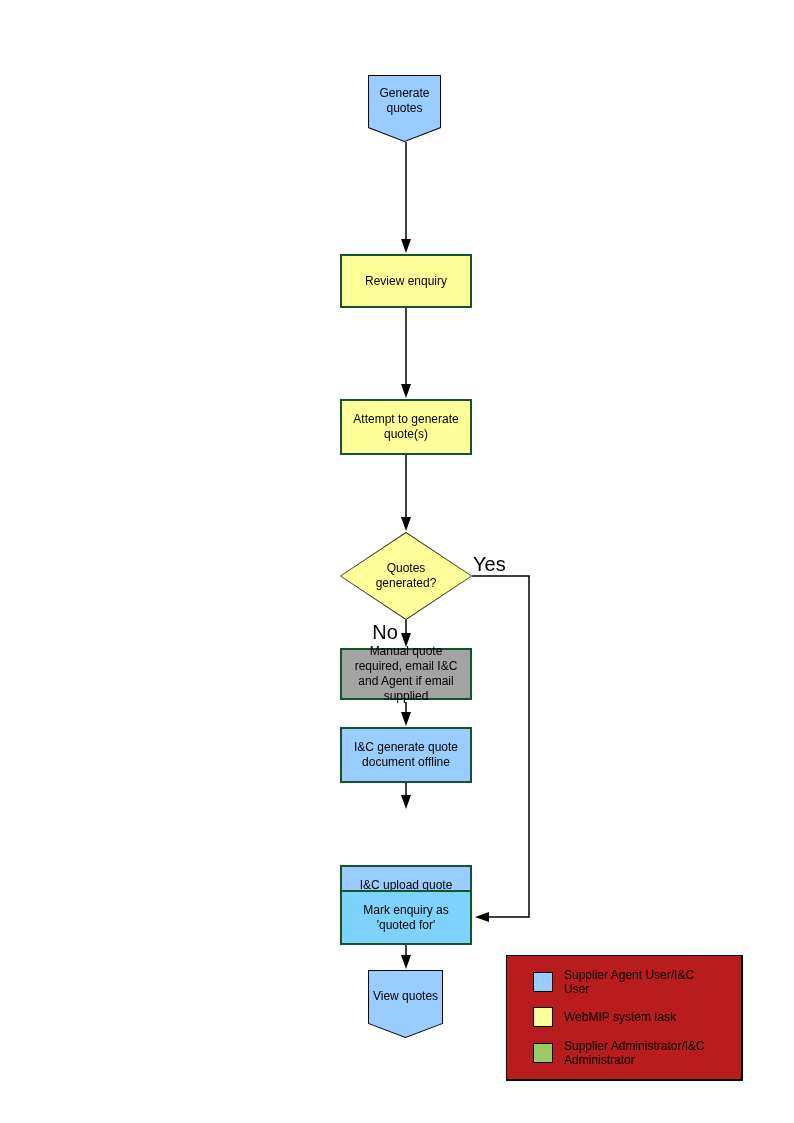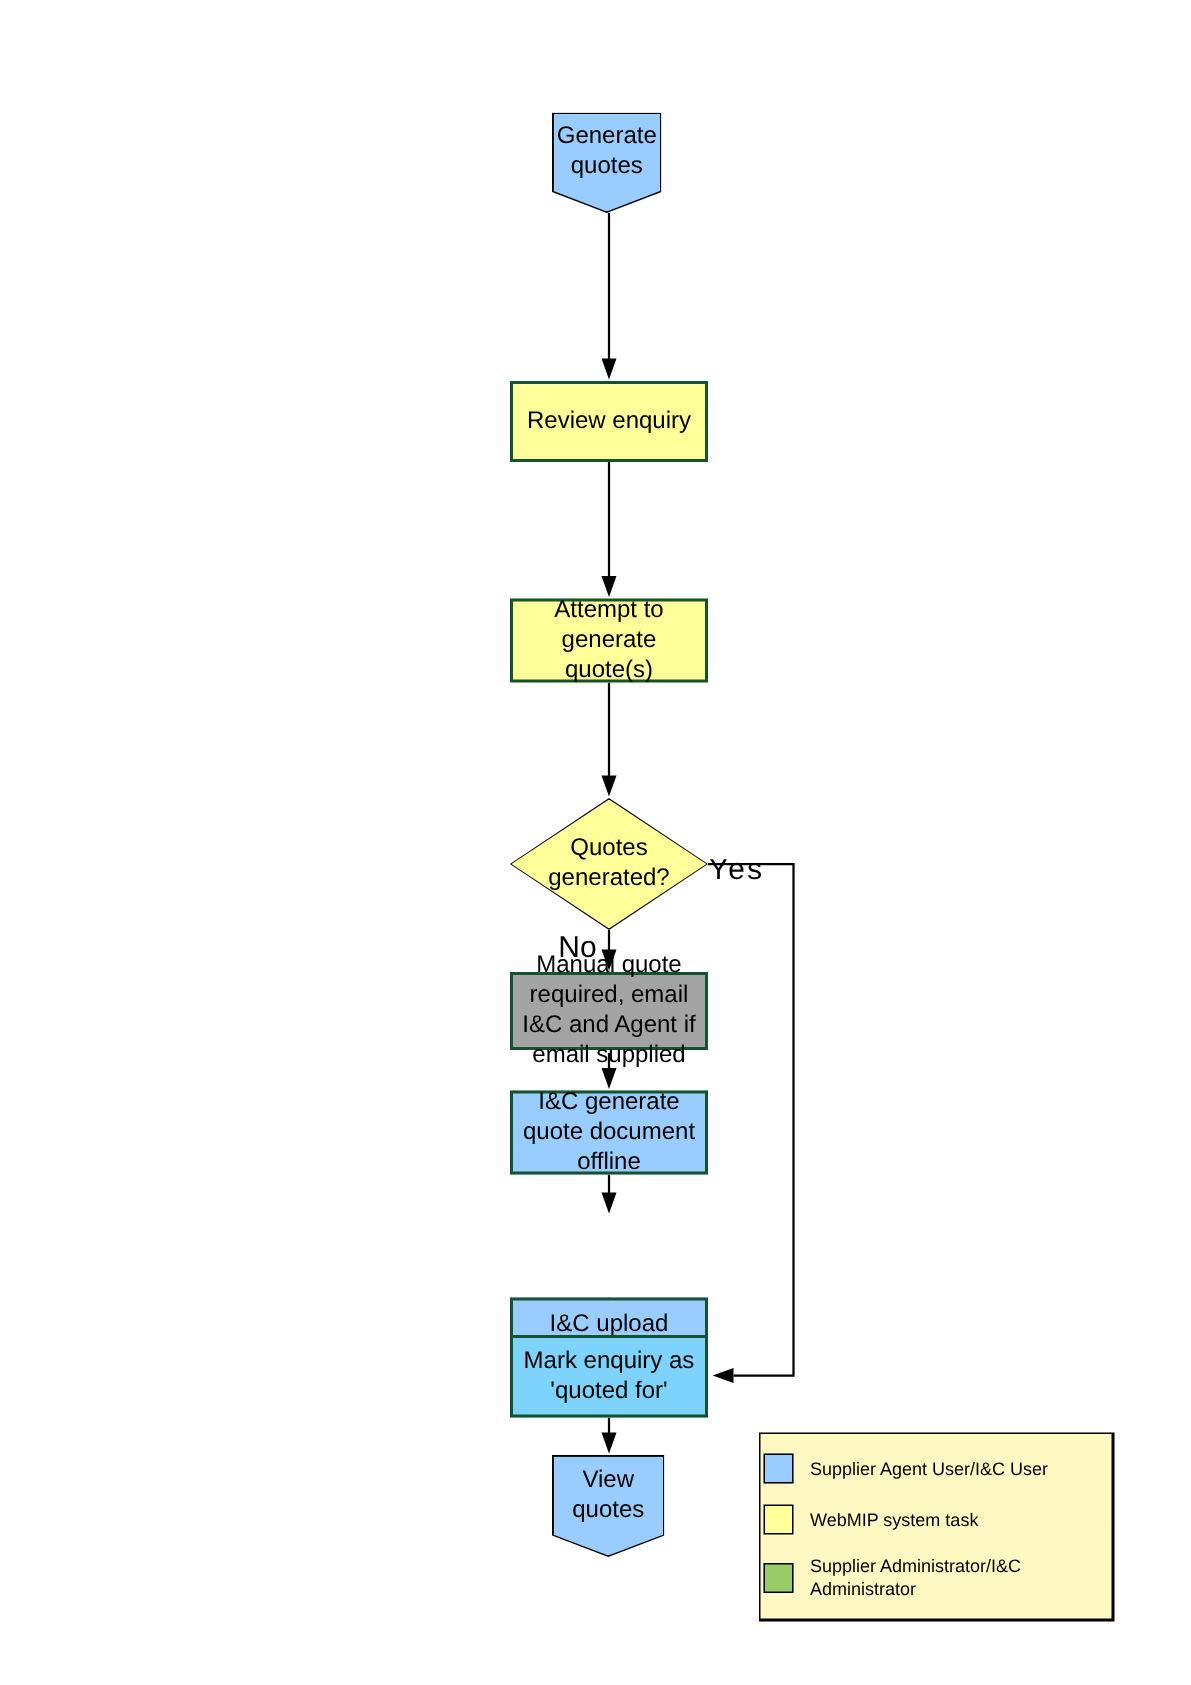--- a/index.html
+++ b/index.html
@@ -28,21 +28,21 @@
     border: 2px solid #14532d;
     box-sizing: border-box;
   }
   .node-label {
     position: absolute;
     inset: 0;
     display: flex;
     align-items: center;
     justify-content: center;
     text-align: center;
-    font-size: 16px;
+    font-size: 12px;
     line-height: 1.25;
     color: #000000;
     padding: 0 4px;
   }
   .shape-layer {
     position: absolute;
   }
   .pent-border {
     inset: 0;
     background: #000000;
@@ -73,25 +73,25 @@
   .legend {
     position: absolute;
     left: 506px;
     top: 955px;
     width: 237px;
     height: 126px;
     box-sizing: border-box;
     border: 1px solid #000000;
     border-right-width: 2px;
     border-bottom-width: 2px;
-    background: #fef9c3;
+    background: #b91c1c;
     display: flex;
     flex-direction: column;
     justify-content: space-around;
-    padding: 6px 2px;
+    padding: 6px 26px;
   }
   .legend-item {
     display: flex;
     align-items: center;
   }
   .legend-swatch {
     width: 20px;
     height: 20px;
     border: 1px solid #000000;
     box-sizing: border-box;
@@ -147,21 +147,21 @@
   <div class="node node-rect" style="left: 340px; top: 399px; width: 132px; height: 56px; background-color: rgb(255, 255, 153);">
     <div class="node-label">Attempt to generate quote(s)</div>
   </div>
 
   <div class="node" style="left:340px; top:532px; width:132px; height:88px;">
     <div class="shape-layer diamond-border" style="position:absolute;"></div>
     <div class="shape-layer diamond-fill" style="position: absolute; background-color: rgb(255, 255, 153);"></div>
     <div class="node-label" style="padding:0 24px;">Quotes generated?</div>
   </div>
 
-  <div class="branch-label" style="left:473px; top:572px;font-family:Liberation Mono, monospace;">Yes</div>
+  <div class="branch-label" style="left:473px; top:554px;">Yes</div>
   <div class="branch-label" style="left:362px; top:622px; width:46px; text-align:center;">No</div>
 
   <div class="node node-rect" style="left: 340px; top: 648px; width: 132px; height: 52px; background-color: #a3a3a3;">
     <div class="node-label">Manual quote required, email I&amp;C and Agent if email supplied</div>
   </div>
 
   <div class="node node-rect" style="left: 340px; top: 727px; width: 132px; height: 56px; background-color: rgb(153, 204, 255);">
     <div class="node-label">I&amp;C generate quote document offline</div>
   </div>
 

